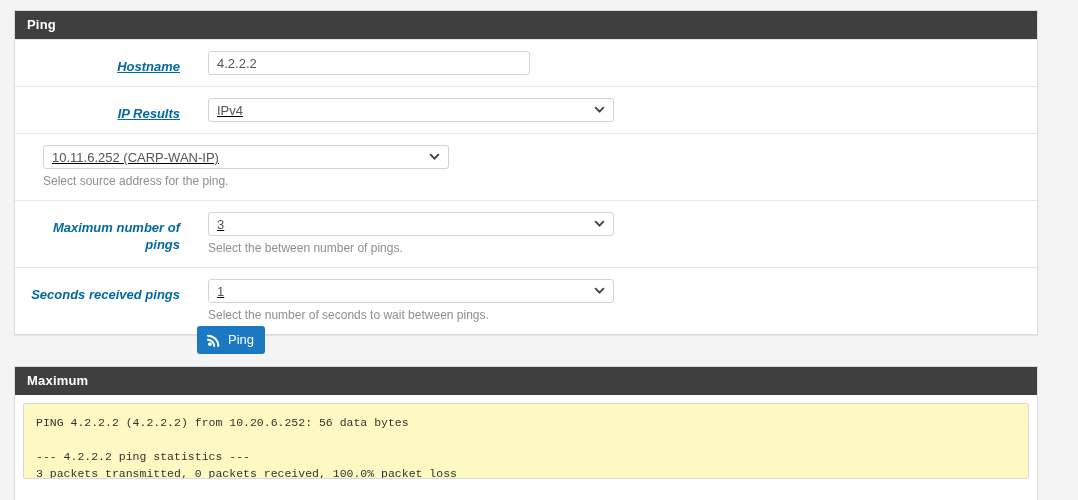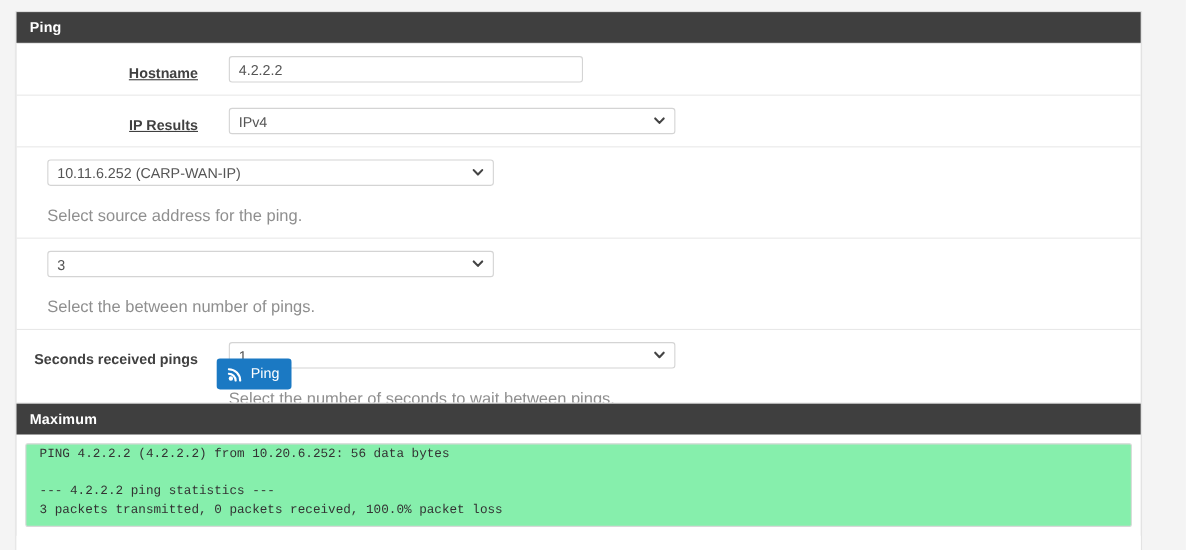--- a/index.html
+++ b/index.html
@@ -47,25 +47,26 @@
     min-height: 22px;
   }
   .form-row:first-of-type { border-top: 0; }
 
   .form-label {
     width: 165px;
     flex: 0 0 165px;
     text-align: right;
     font-size: 13px;
     font-weight: bold;
-    color: #404040;
+    color: #0369a1;
     line-height: 17px;
     padding-top: 7px;
     padding-right: 0;
     box-sizing: border-box;
+    font-style: italic;
   }
   .form-label.link { text-decoration: underline; }
 
   .form-control-col {
     flex: 1 1 auto;
     padding-left: 28px;
     box-sizing: border-box;
   }
 
   .inp {
@@ -79,20 +80,21 @@
     font-family: "Liberation Sans", sans-serif;
     font-size: 13px;
     color: #555;
     padding: 2px 8px;
     line-height: 20px;
     outline: none;
   }
   .sel-wrap {
     position: relative;
     width: 406px;
+    text-decoration: underline;
   }
   .sel {
     display: block;
     width: 406px;
     height: 24px;
     box-sizing: border-box;
     border: 1px solid #d4d4d4;
     border-radius: 3px;
     background: #fff;
     font-size: 13px;
@@ -104,24 +106,24 @@
   }
   .chev {
     position: absolute;
     right: 9px;
     top: 6px;
     width: 11px;
     height: 11px;
     pointer-events: none;
   }
   .help {
-    font-size: 15px;
+    font-size: 12px;
     color: #8f8f8f;
     line-height: 16px;
-    margin-top: 20px;
+    margin-top: 4px;
   }
 
   
   .btn-ping {
     position: absolute;
     left: 197px;
     top: 326px;
     display: flex;
     align-items: center;
     gap: 6px;
@@ -133,28 +135,28 @@
     font-family: "Liberation Sans", sans-serif;
     font-size: 13px;
     cursor: pointer;
   }
   .btn-ping .ico { display: block; width: 15px; height: 15px; }
 
   
   .results-body { padding: 8px; }
   .results-pre {
     margin: 0;
-    background: #86efac;
+    background: #fef9c3;
     border: 1px solid #d8d8d8;
     border-radius: 2px;
     font-family: "Liberation Mono", "DejaVu Sans Mono", monospace;
     font-size: 11.5px;
     line-height: 17px;
     color: #333;
-    padding: 0 12px;
+    padding: 10px 12px;
     height: 76px;
     box-sizing: border-box;
     overflow: hidden;
     white-space: pre;
   }
   .results-footer { height: 14px; background: #fff; }
 </style>
 </head>
 <body>
 
@@ -188,20 +190,21 @@
           <div class="sel">10.11.6.252 (CARP-WAN-IP)</div>
           <svg class="chev" viewBox="0 0 12 12">
             <path d="M1.8 4 L6 8.4 L10.2 4" fill="none" stroke="#444" stroke-width="2.1" stroke-linecap="round" stroke-linejoin="round"></path>
           </svg>
         </div>
         <div class="help">Select source address for the ping.</div>
       </div>
     </div>
 
     <div class="form-row">
+      <div class="form-label">Maximum number of pings</div>
       <div class="form-control-col">
         <div class="sel-wrap">
           <div class="sel">3</div>
           <svg class="chev" viewBox="0 0 12 12">
             <path d="M1.8 4 L6 8.4 L10.2 4" fill="none" stroke="#444" stroke-width="2.1" stroke-linecap="round" stroke-linejoin="round"></path>
           </svg>
         </div>
         <div class="help">Select the between number of pings.</div>
       </div>
     </div>

